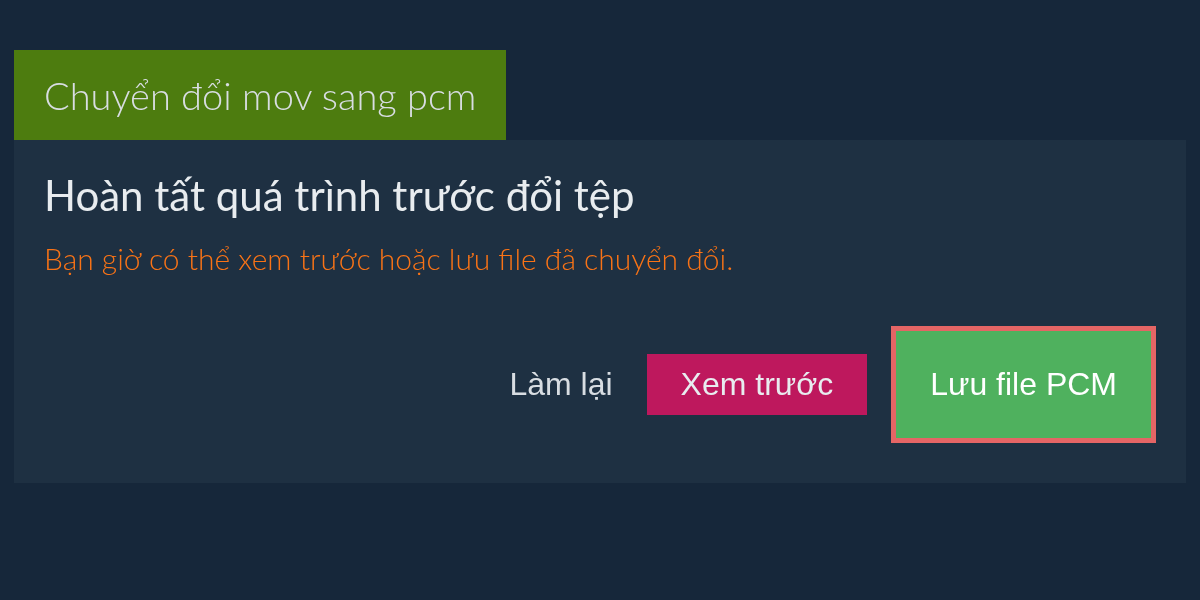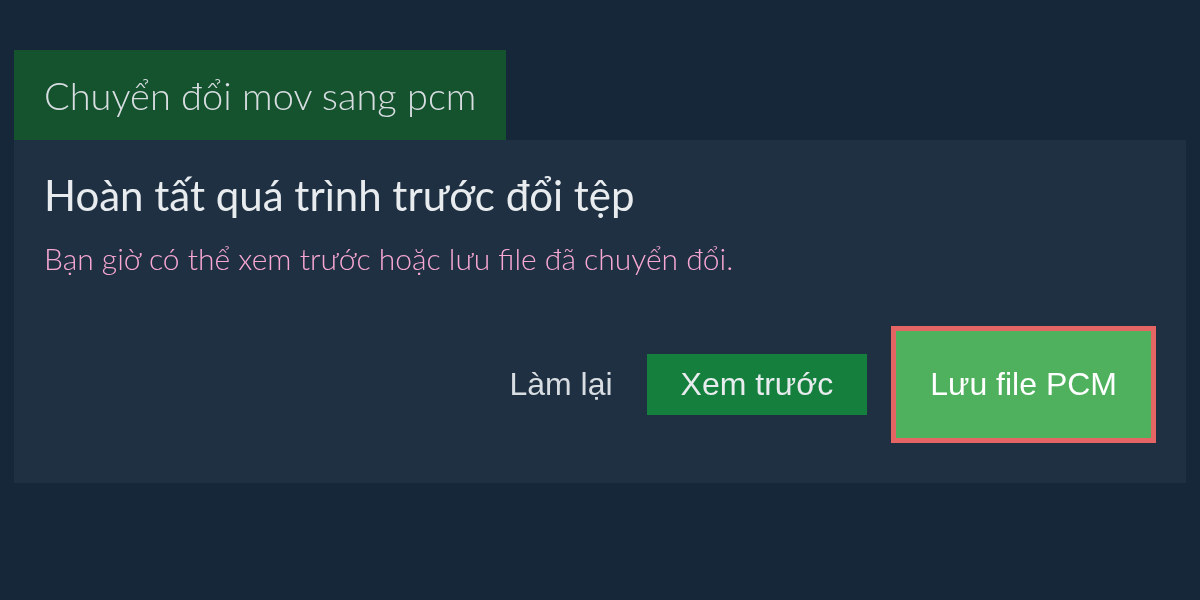--- a/index.html
+++ b/index.html
@@ -12,21 +12,21 @@
       height: 600px;
       background-color: #16273a;
       font-family: -apple-system, BlinkMacSystemFont, "Segoe UI", "Lato", sans-serif;
       overflow: hidden;
     }
     .container {
       padding-top: 50px;
     }
     .tab {
       display: inline-block;
-      background-color: #14532d;
+      background-color: #4d7c0f;
       padding: 22px 30px;
       margin-left: 14px;
     }
     .tab-label {
       color: #d8dde2;
       font-size: 38px;
       font-weight: 300;
     }
     .content-panel {
       background-color: #1e3042;
@@ -34,42 +34,42 @@
       margin-left: 14px;
       margin-right: 14px;
     }
     .heading {
       color: #e8ecef;
       font-size: 42px;
       font-weight: 400;
       margin-bottom: 20px;
     }
     .description {
-      color: #f9a8d4;
+      color: #f97316;
       font-size: 30px;
       font-weight: 300;
       margin-bottom: 50px;
     }
     .button-row {
       display: flex;
       justify-content: flex-end;
       align-items: center;
       gap: 24px;
     }
     .link-button {
       color: #d8dde2;
       font-size: 32px;
       font-weight: 300;
       background: none;
       border: none;
       cursor: pointer;
       padding: 20px 10px;
     }
     .secondary-button {
-      background-color: #15803d;
+      background-color: #be185d;
       color: #e8ecef;
       font-size: 32px;
       font-weight: 300;
       border: none;
       padding: 12px 34px;
       cursor: pointer;
     }
     .primary-button {
       background-color: #4fb15e;
       color: #ffffff;

